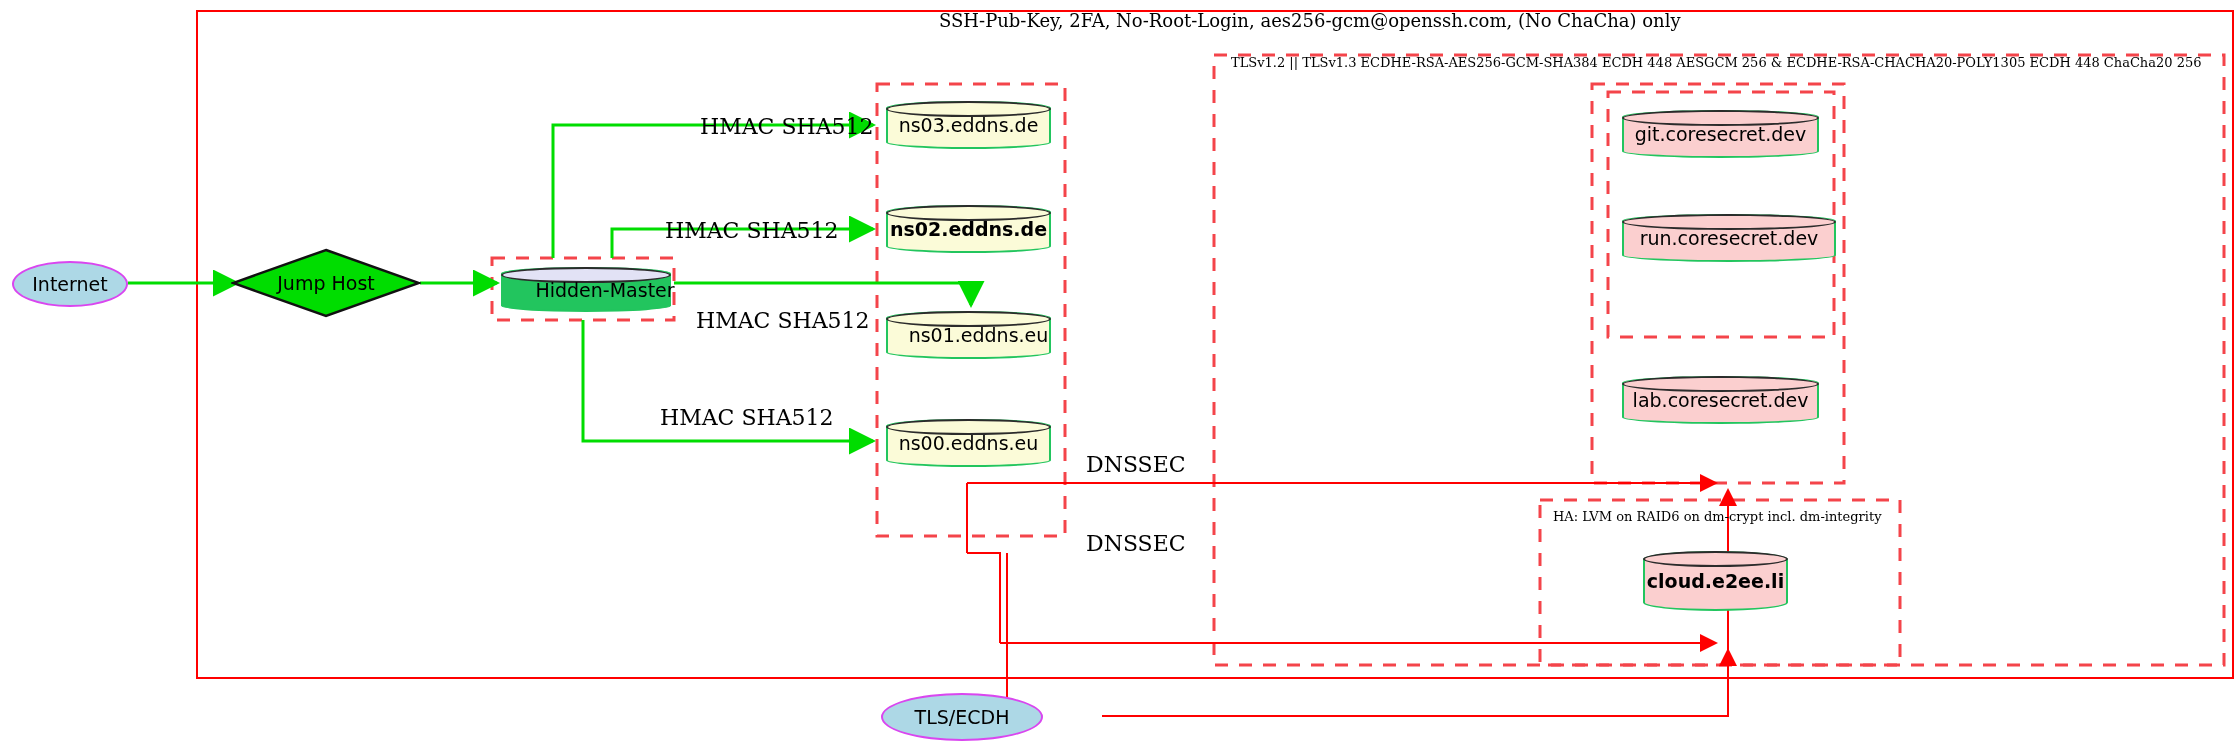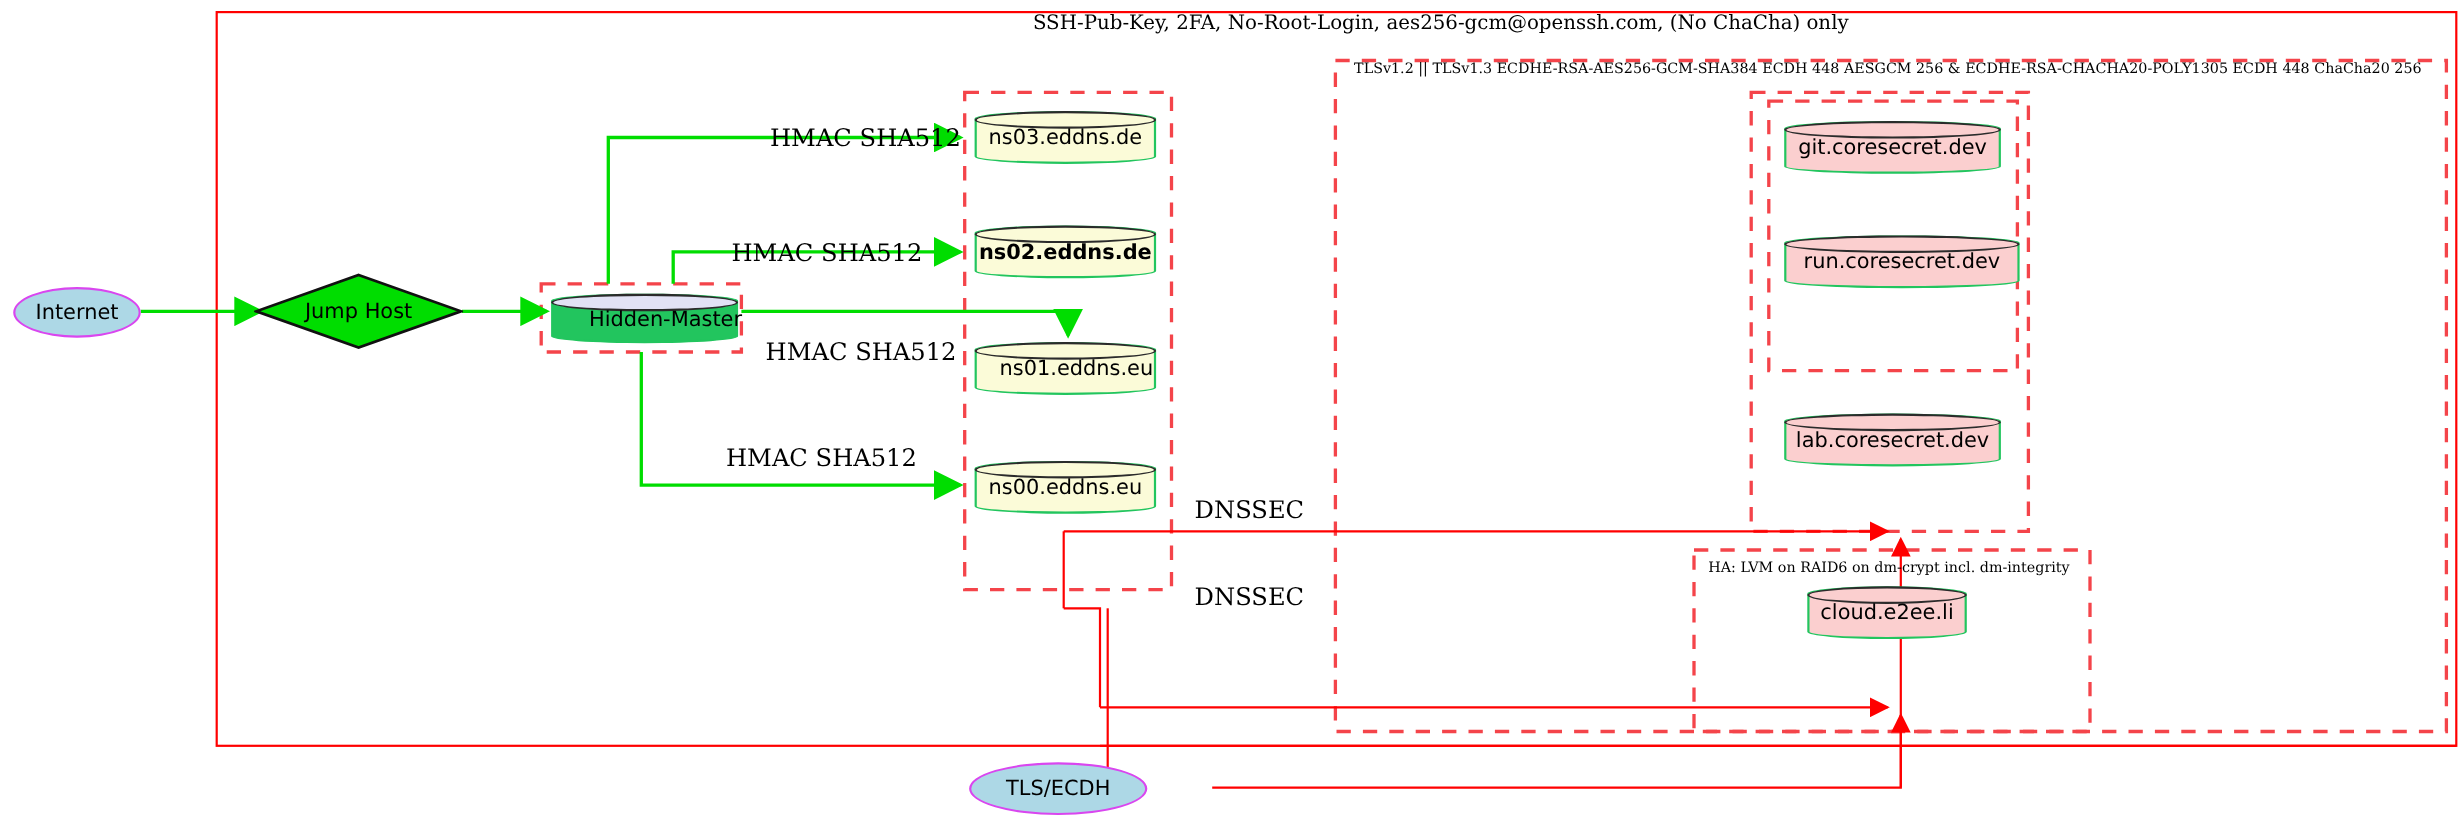--- a/index.html
+++ b/index.html
@@ -202,21 +202,21 @@
   <div class="node cyl cyl-svc" style="left:1622px; top:214px; width:214px; height:48px;">
     <div class="cap"></div>
     <span style="position:relative;">run.coresecret.dev</span>
   </div>
 
   <div class="node cyl cyl-svc" style="left:1622px; top:376px; width:197px; height:48px;">
     <div class="cap"></div>
     <span style="position:relative;">lab.coresecret.dev</span>
   </div>
 
-  <div class="node cyl cyl-svc" style="left:1643px; top:533px; width:145px; height:48px;">
+  <div class="node cyl cyl-svc" style="left:1643px; top:551px; width:145px; height:60px;font-weight:bold;">
     <div class="cap"></div>
     <span style="position:relative;">cloud.e2ee.li</span>
   </div>
 
   <div class="node ellipse" style="left:881px; top:693px; width:162px; height:48px;">
     <span>TLS/ECDH</span>
   </div>
 
   <div class="edge-label" style="left:700px; top:114px;">HMAC SHA512</div>
   <div class="edge-label" style="left:665px; top:218px;">HMAC SHA512</div>

